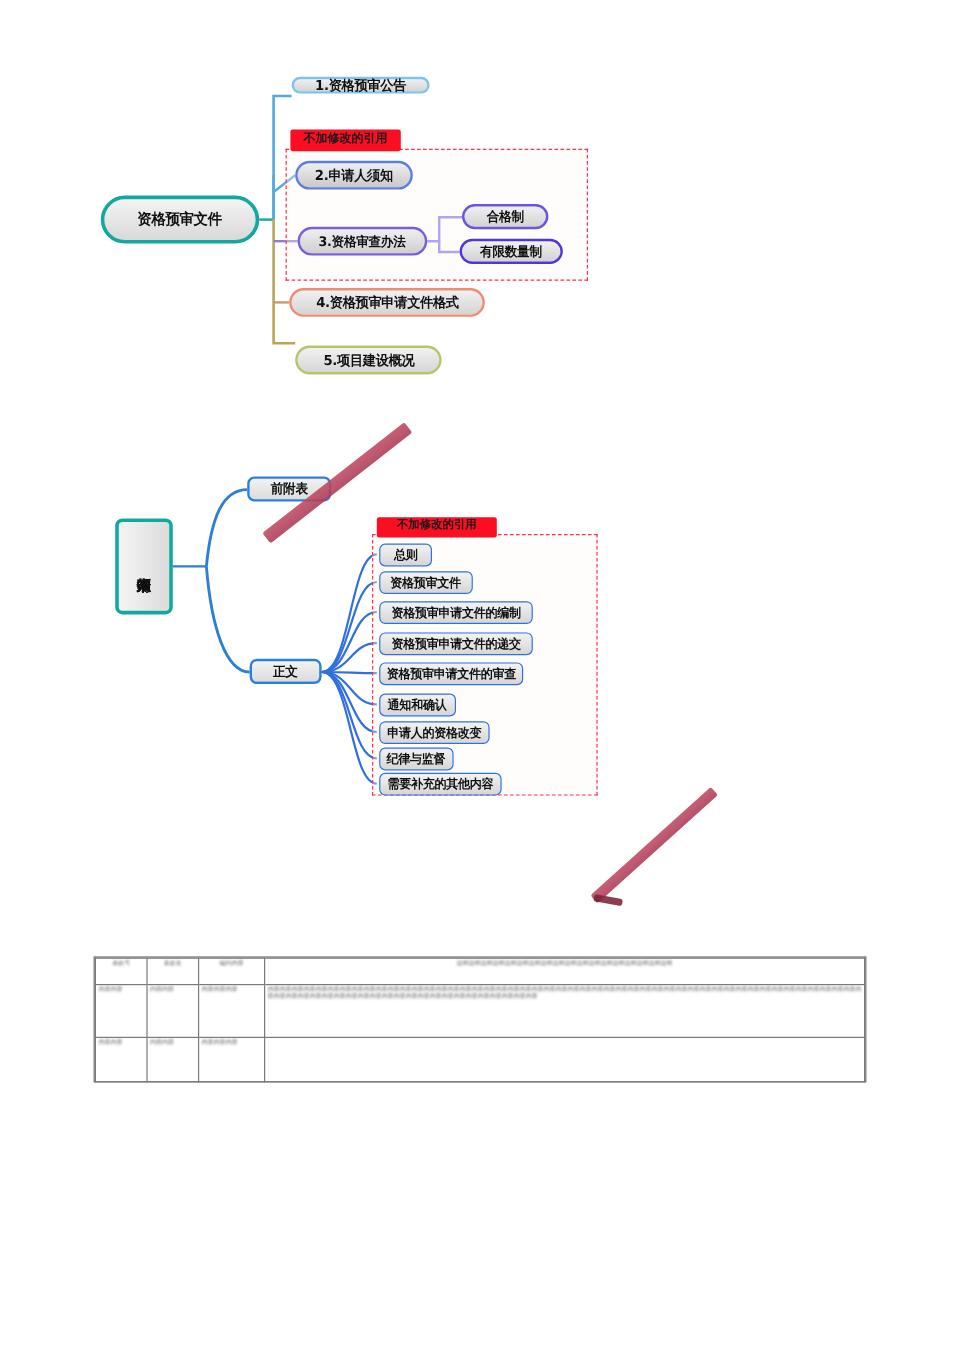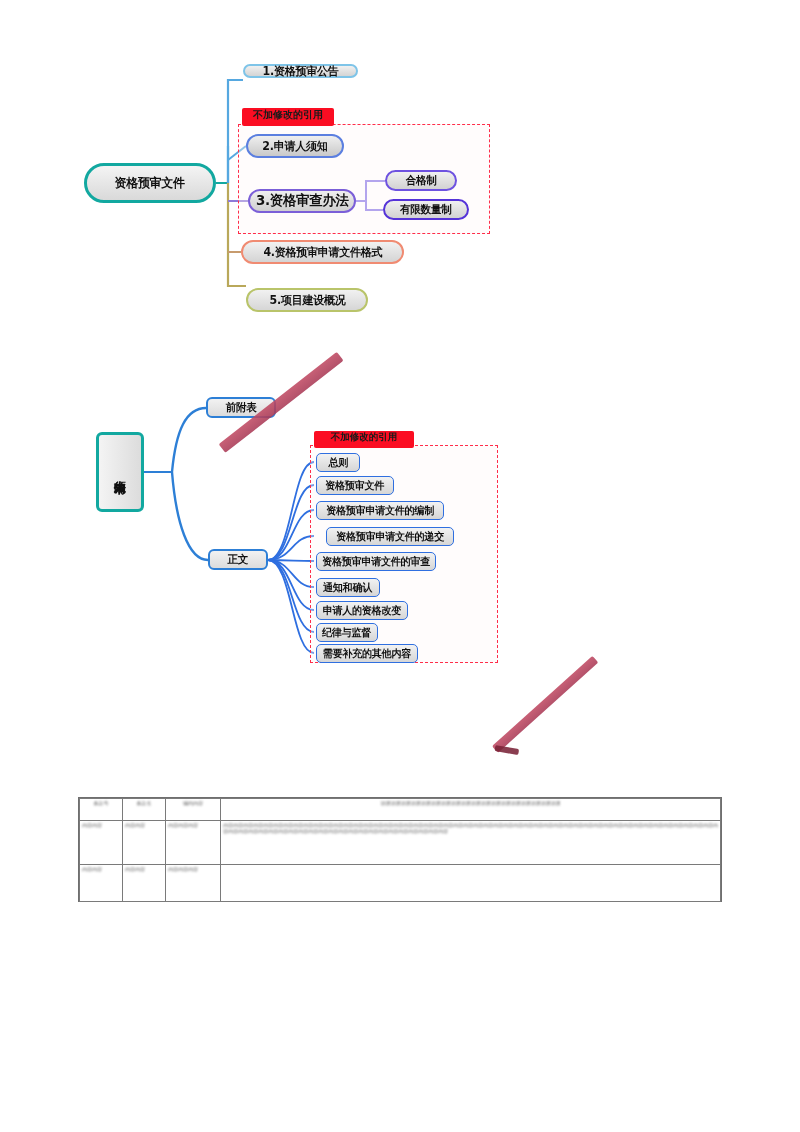--- a/index.html
+++ b/index.html
@@ -60,21 +60,21 @@
   .n-2 {
     left: 246px; top: 134px; width: 98px; height: 24px;
     border: 2px solid #5b7fe0;
     background: linear-gradient(180deg,#efefef,#c9c9c9);
     font-size: 11.5px;
   }
   .n-3 {
     left: 248px; top: 189px; width: 108px; height: 24px;
     border: 2px solid #7b5fd8;
     background: linear-gradient(180deg,#efefef,#cfcfcf);
-    font-size: 14px;
+    font-size: 11px;
   }
   .n-4 {
     left: 241px; top: 240px; width: 163px; height: 24px;
     border: 2px solid #f08b72;
     background: linear-gradient(180deg,#f1f1f1,#d4d4d4);
     font-size: 11.5px;
   }
   .n-5 {
     left: 246px; top: 288px; width: 122px; height: 24px;
     border: 2px solid #b9c46a;
@@ -314,21 +314,21 @@
 
     <div class="node sub" style="left:316px; top:453px; width:44px;">
         <span class="txt">总则</span>
       </div>
     <div class="node sub" style="left:316px; top:476px; width:78px;">
         <span class="txt">资格预审文件</span>
       </div>
     <div class="node sub" style="left:316px; top:501px; width:128px;">
         <span class="txt">资格预审申请文件的编制</span>
       </div>
-    <div class="node sub" style="left:316px; top:527px; width:128px;margin-left:10px;">
+    <div class="node sub" style="left:316px; top:527px; width:128px;">
         <span class="txt">资格预审申请文件的递交</span>
       </div>
     <div class="node sub" style="left:316px; top:552px; width:120px;">
         <span class="txt">资格预审申请文件的审查</span>
       </div>
     <div class="node sub" style="left:316px; top:578px; width:64px;">
         <span class="txt">通知和确认</span>
       </div>
     <div class="node sub" style="left:316px; top:601px; width:92px;">
         <span class="txt">申请人的资格改变</span>

